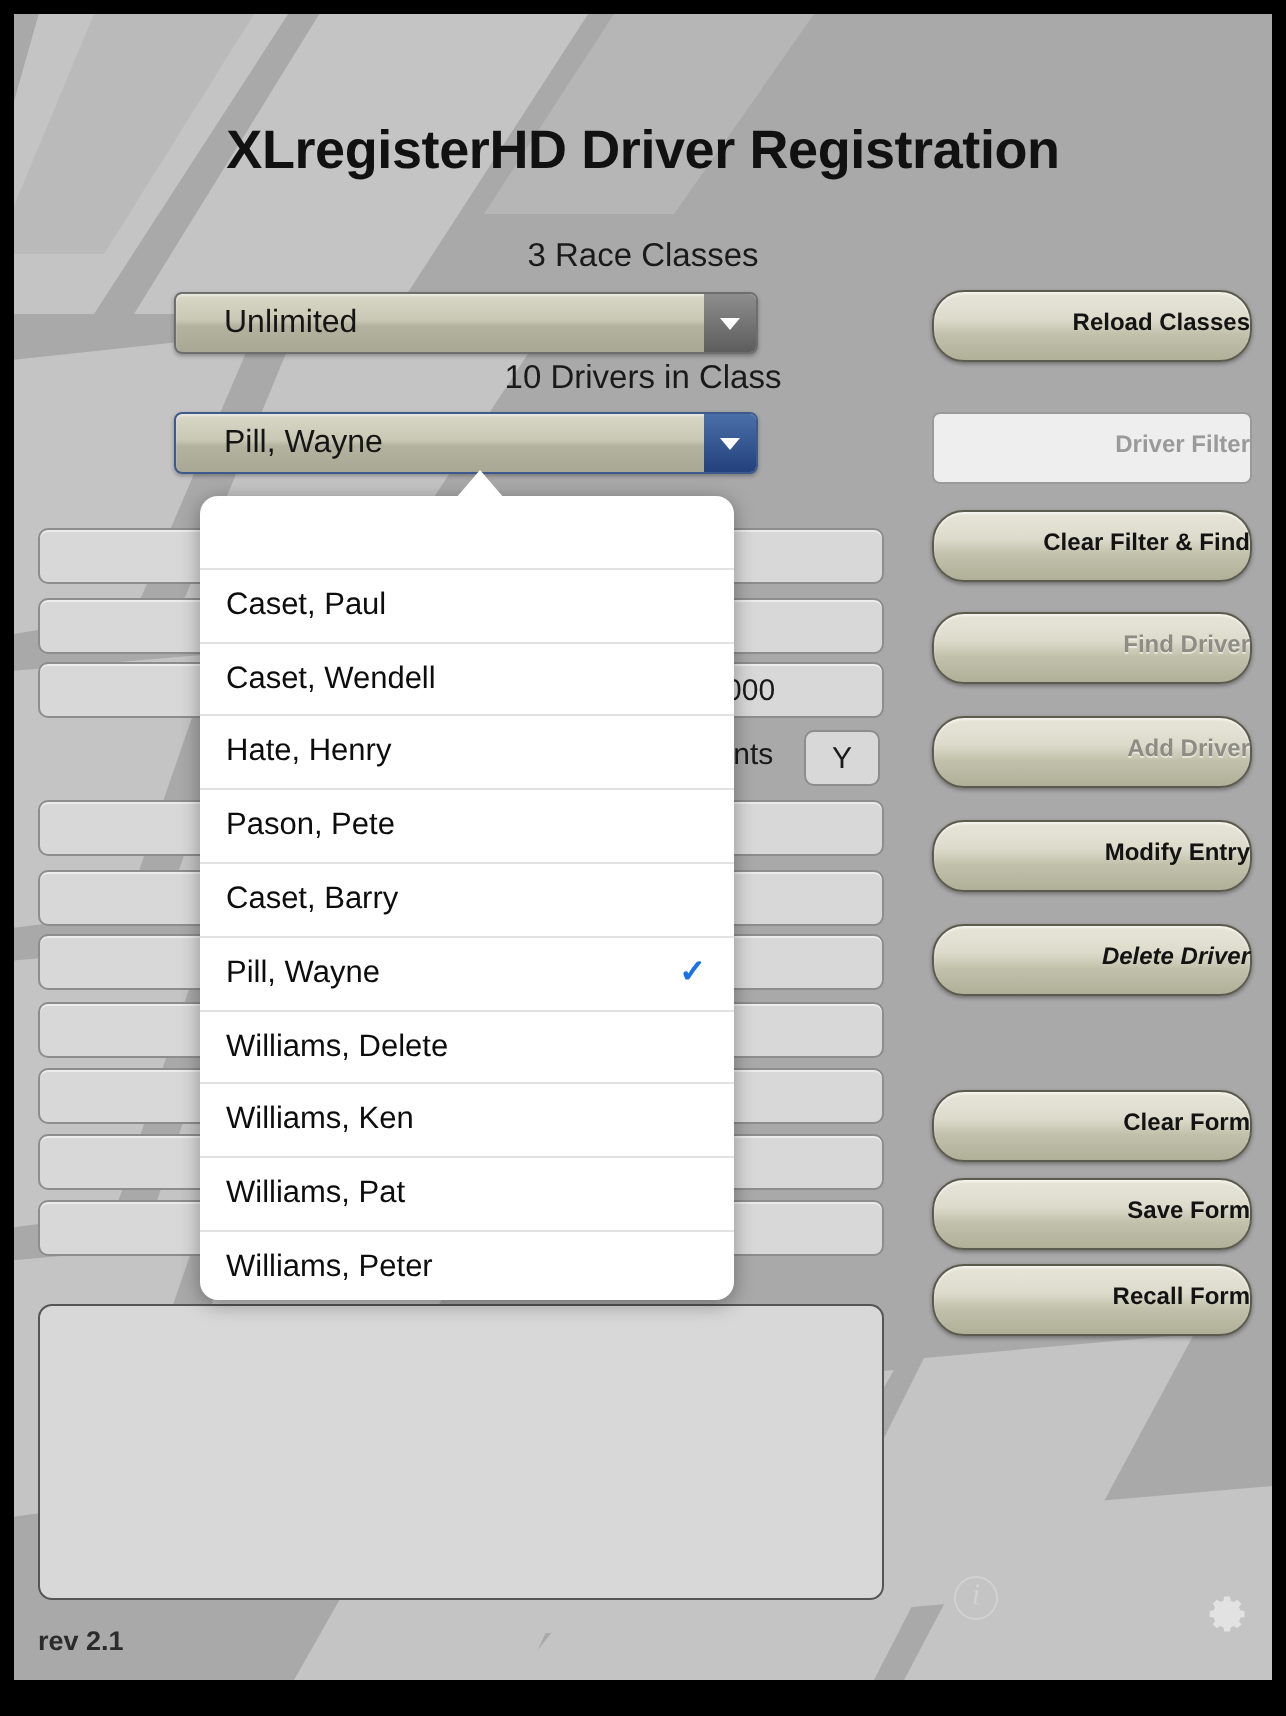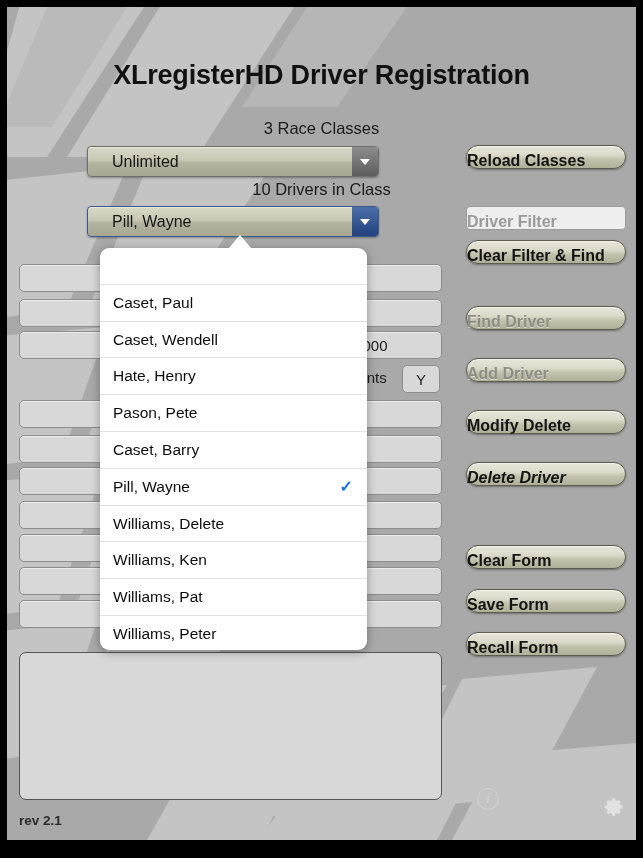--- a/index.html
+++ b/index.html
@@ -124,28 +124,28 @@
     width: 423px; height: 148px;
     background: #d8d8d8;
     border: 1px solid #555;
     border-radius: 7px;
   }
 
   
   .btn {
     position: absolute;
     left: 459px;
-    width: 160px; height: 24px;
+    width: 160px; height: 36px;
     border-radius: 16px;
     border: 1px solid #5c5c4e;
     background: linear-gradient(to bottom, #e6e5d8 0%, #dcdbcb 40%, #c2c1ab 62%, #b0af98 100%);
     box-shadow: 0 1px 1px rgba(255,255,255,0.6) inset, 0 1px 2px rgba(0,0,0,0.35);
-    text-align: left;
+    text-align: right;
     line-height: 30px;
-    font-size: 16px;
+    font-size: 12px;
     font-weight: bold;
     color: #131313;
     white-space: nowrap;
   }
   .btn.disabled { color: #8d8d85; text-shadow: 0 1px 0 rgba(255,255,255,0.5); }
   .btn.plainfield {
     background: #eeeeee;
     border: 1px solid #9a9a9a;
     border-radius: 4px;
     color: #9a9a9a;
@@ -286,24 +286,24 @@
     <div class="form-label" style="left:76px;top:530px;">Ve</div>
     <div class="field" style="left:12px;top:527px;width:423px;"></div>
     <div class="form-label" style="left:86px;top:562px;">I</div>
     <div class="field" style="left:12px;top:560px;width:423px;"></div>
     <div class="field" style="left:12px;top:593px;width:423px;"></div>
 
     <div id="notes"></div>
 
     <div class="btn" style="top:138px;">Reload Classes</div>
     <div class="btn plainfield" style="top:199px;">Driver Filter</div>
-    <div class="btn" style="top:233px;">Clear Filter &amp; Find</div>
+    <div class="btn" style="top:248px;">Clear Filter &amp; Find</div>
     <div class="btn disabled" style="top:299px;">Find Driver</div>
     <div class="btn disabled" style="top:351px;">Add Driver</div>
-    <div class="btn" style="top:403px;">Modify Delete</div>
+    <div class="btn" style="top:403px;">Modify Entry</div>
     <div class="btn" style="top:455px;font-style:italic;">Delete Driver</div>
     <div class="btn" style="top:538px;">Clear Form</div>
     <div class="btn" style="top:582px;">Save Form</div>
     <div class="btn" style="top:625px;">Recall Form</div>
 
     <div id="popup-arrow"></div>
     <div id="popup">
         <div class="opt"><span></span></div>
         <div class="opt"><span>Caset, Paul</span></div>
         <div class="opt"><span>Caset, Wendell</span></div>

